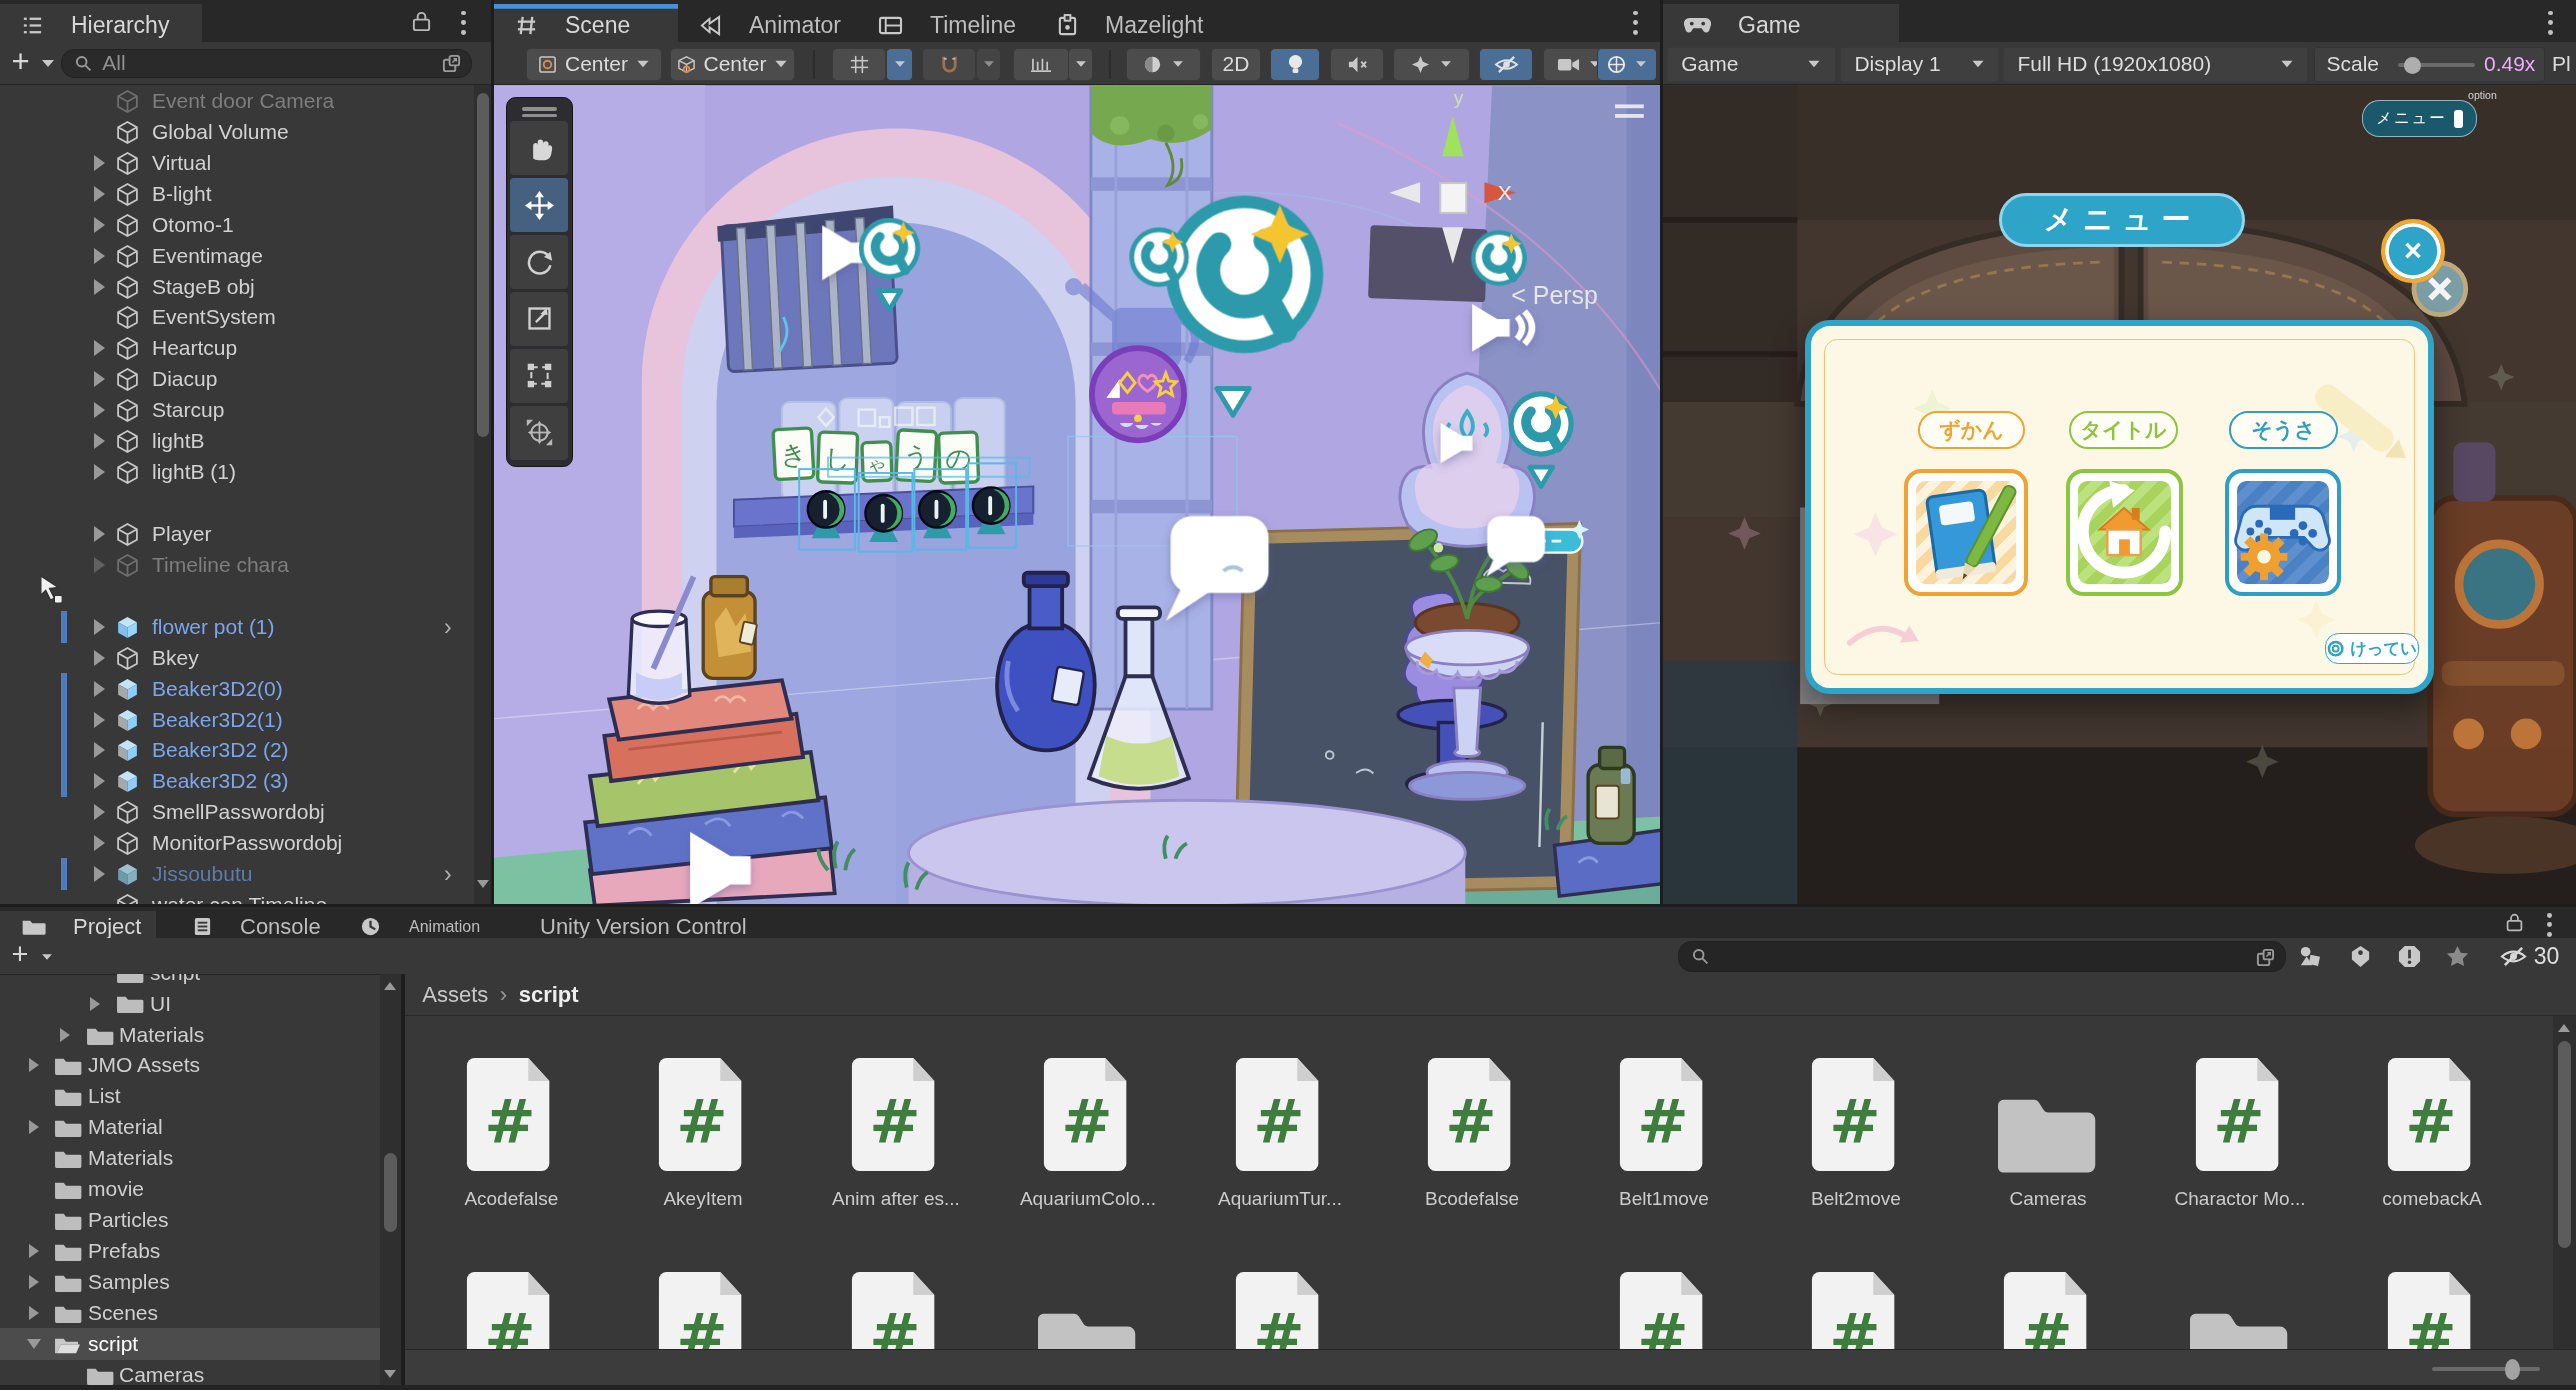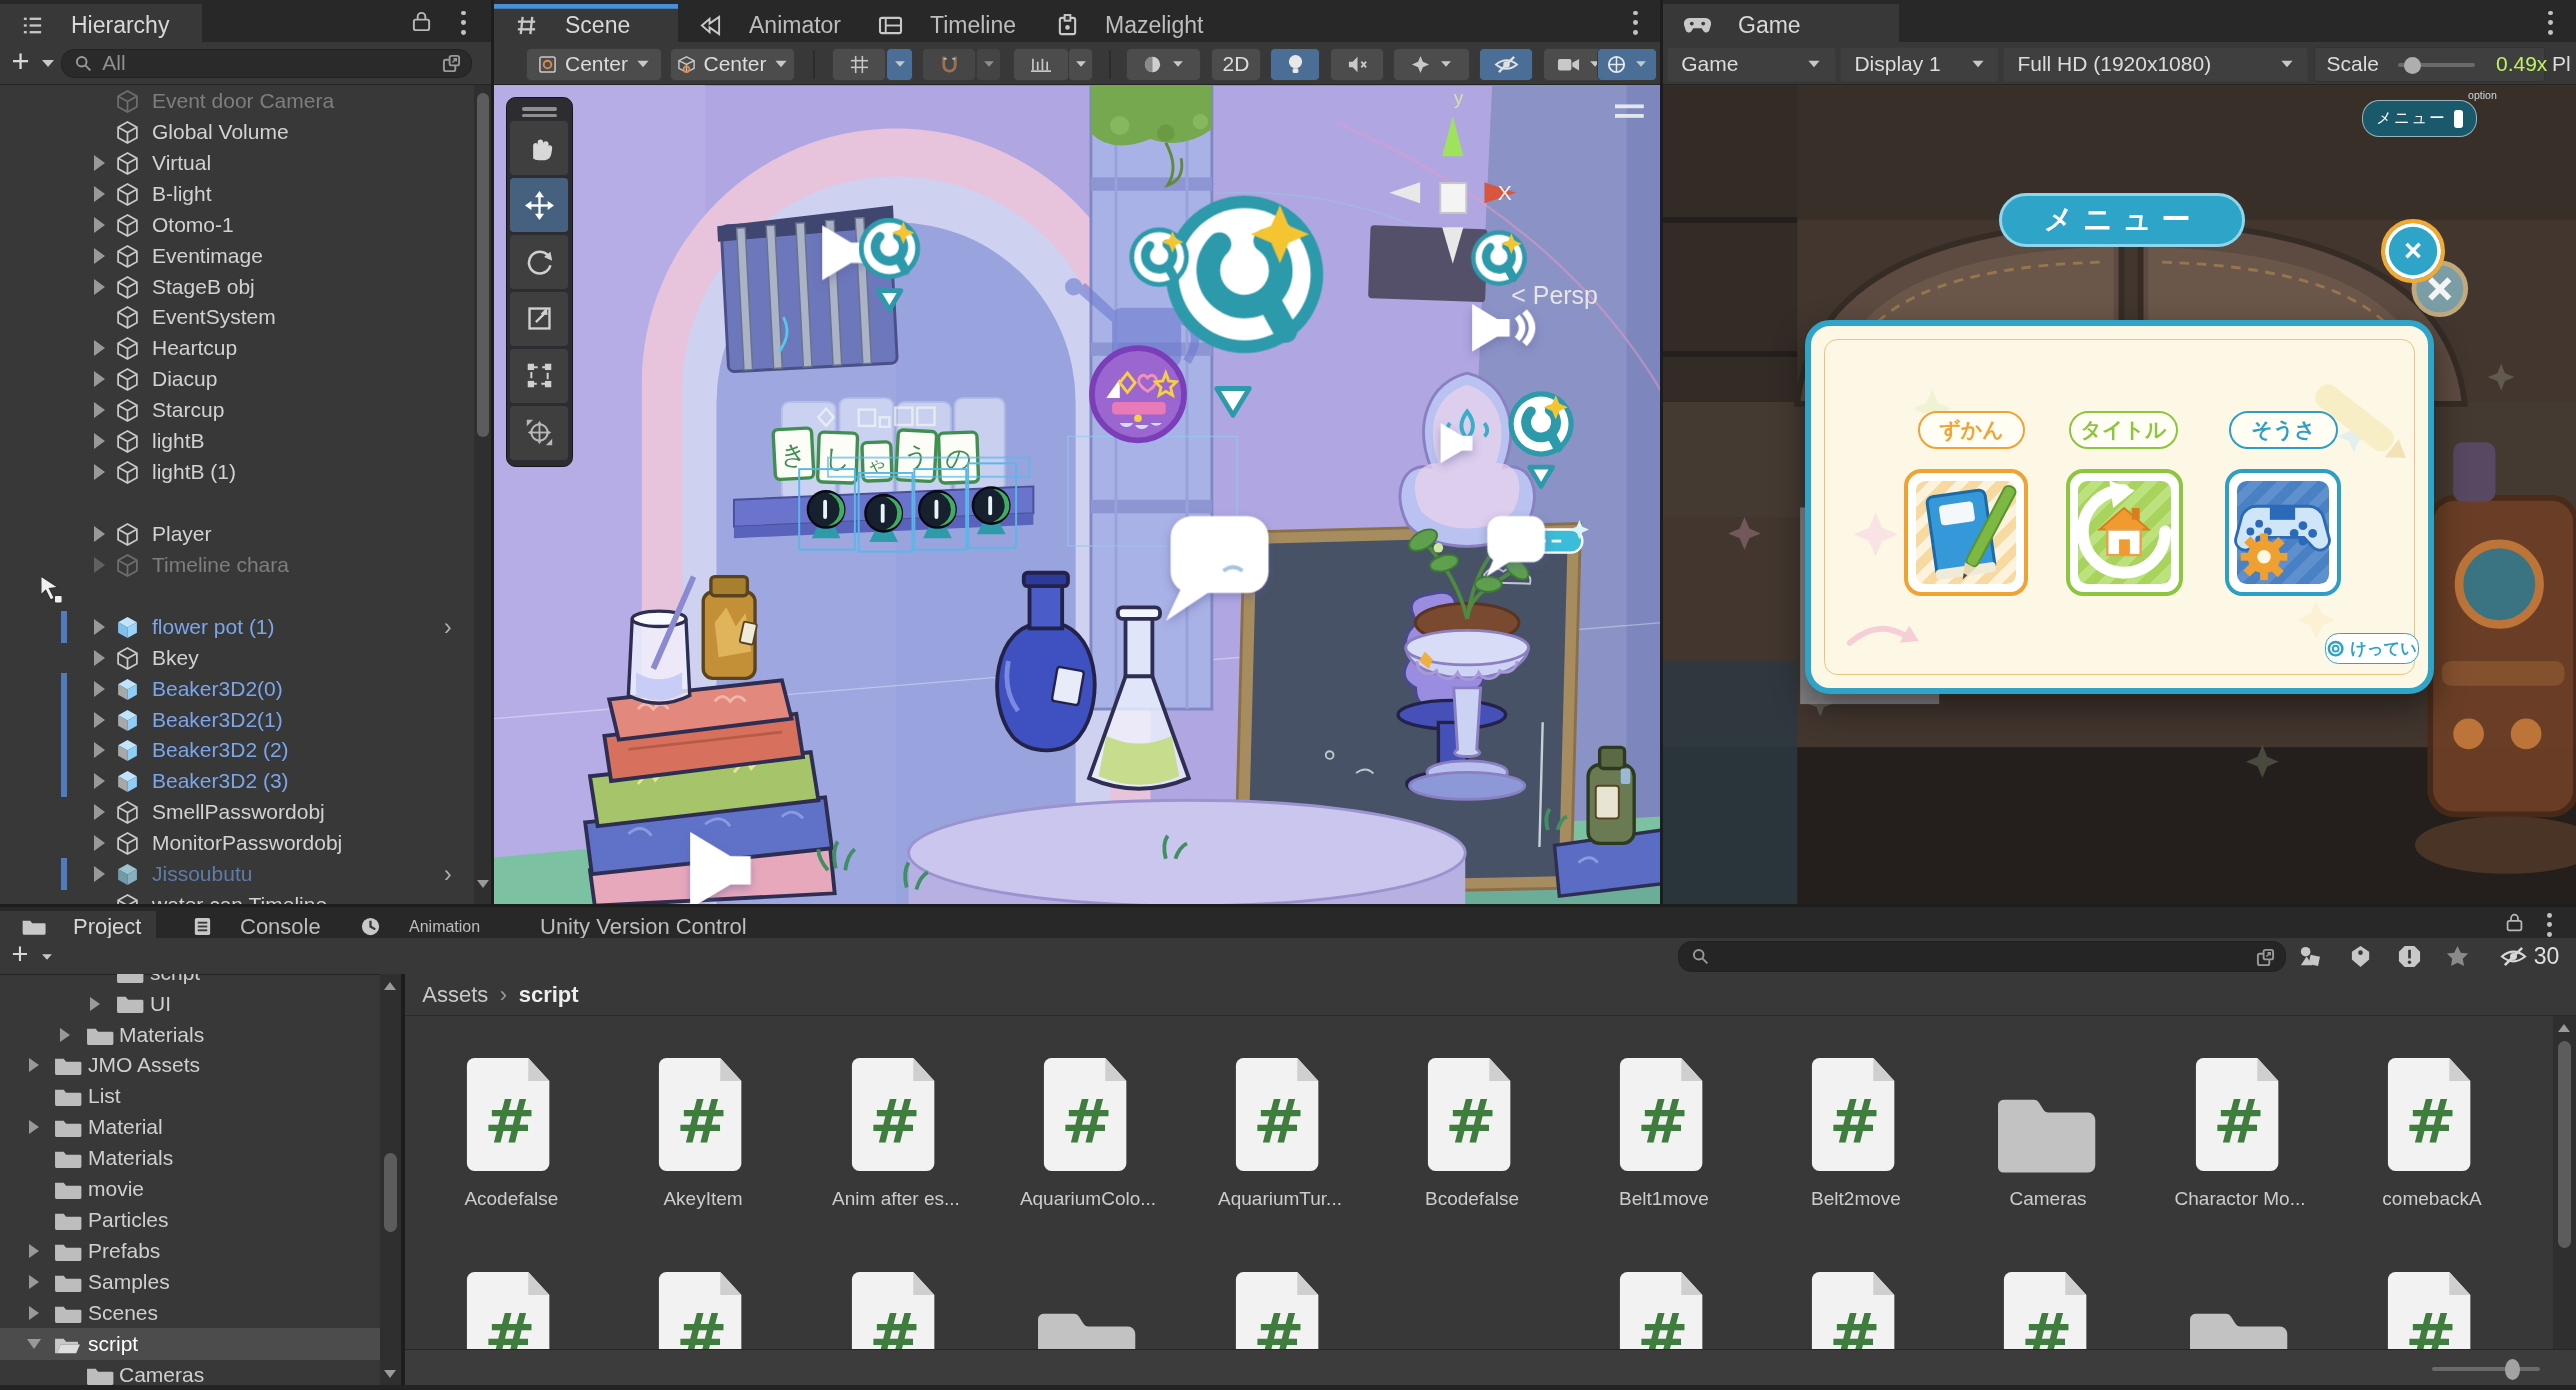--- a/index.html
+++ b/index.html
@@ -997,21 +997,21 @@
       </div>
       <div class="ubtn" style="left:340px;top:4.8px;width:305px;height:35px;justify-content:space-between;padding:0 13.4px;background:#3f3f3f;border-radius:2.9px;">
         <span>Full HD (1920x1080)</span>
           <span class="caret" style="transform:scale(.8);"></span>
       </div>
       <div class="abs" style="left:651px;top:4.8px;width:231px;height:35px;background:#3f3f3f;border:1px solid #333;border-radius:2.9px;display:flex;align-items:center;gap:9.6px;padding:0 11.5px;box-sizing:border-box;">
         <span style="font-size:21px;color:#dcdcdc;">Scale</span>
         <span class="abs" style="left:83px;top:15.4px;width:77px;height:3.8px;background:#6a6a6a;border-radius:1.9px;">
           <span class="abs" style="left:5.8px;top:-6.7px;width:17.3px;height:17.3px;border-radius:50%;background:#aeaeae;"></span>
         </span>
-        <span style="position:absolute;left:169px;font-size:21px;color:#bef264;margin-left:12px;">0.49x</span>
+        <span style="position:absolute;left:169px;font-size:21px;color:#f0abfc;">0.49x</span>
       </div>
       <div class="abs" style="left:889px;top:9.6px;width:25px;overflow:hidden;font-size:21px;color:#dcdcdc;white-space:nowrap;">Pl</div>
     </div>
 
     <div class="abs" style="left:0;top:85px;width:913px;height:821px;overflow:hidden;background:#42362f;">
       <svg width="913" height="821" viewBox="0 0 952 855">
         <rect width="952" height="855" fill="#42362f"></rect>
         <rect width="952" height="140" fill="#382f29"></rect>
         <rect x="0" y="690" width="952" height="165" fill="#241f1c"></rect>
         <rect x="0" y="0" width="140" height="430" fill="#332b26"></rect>

